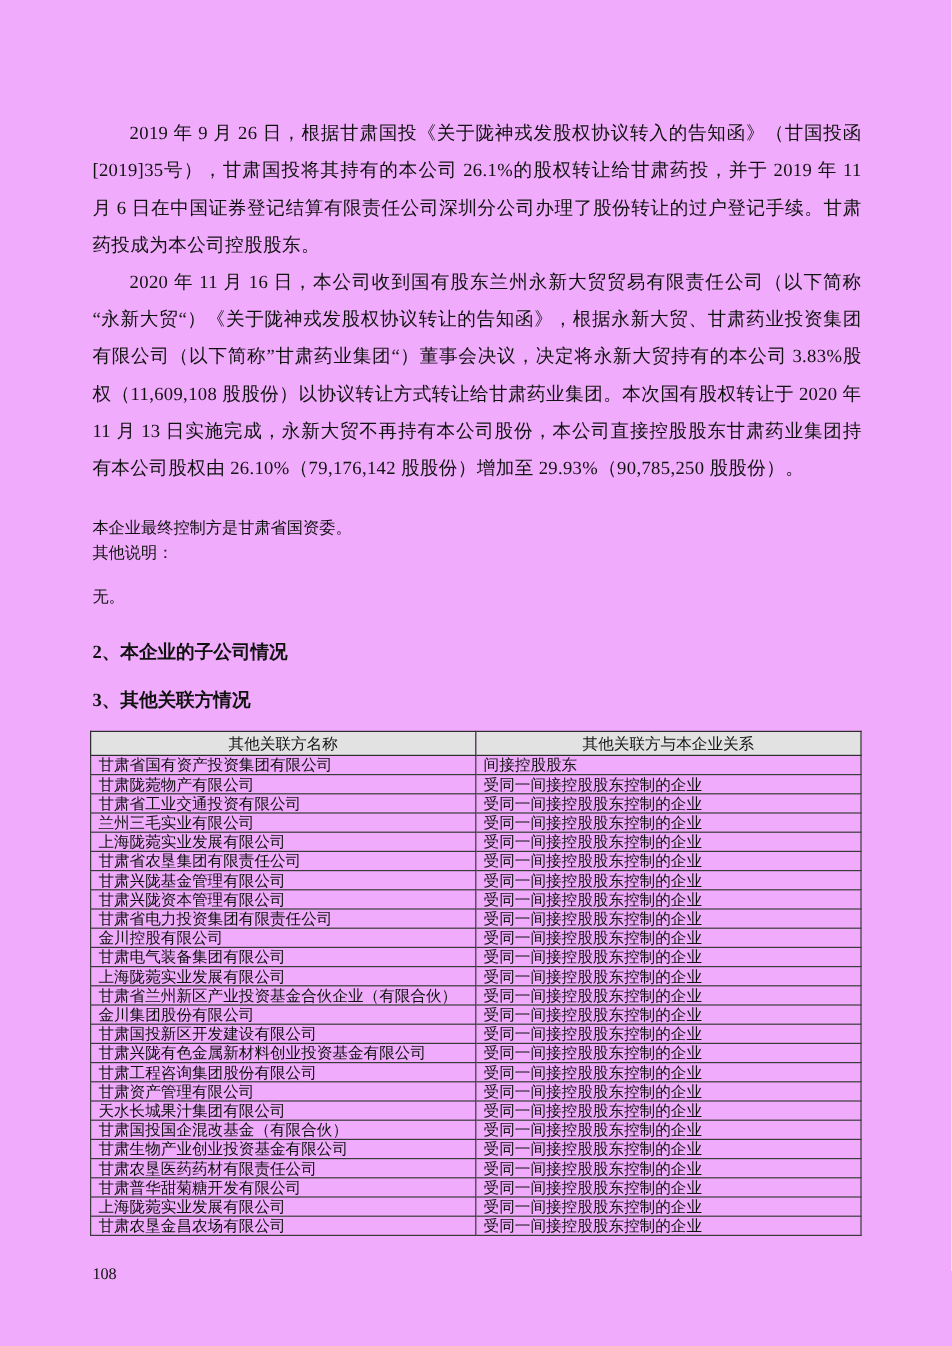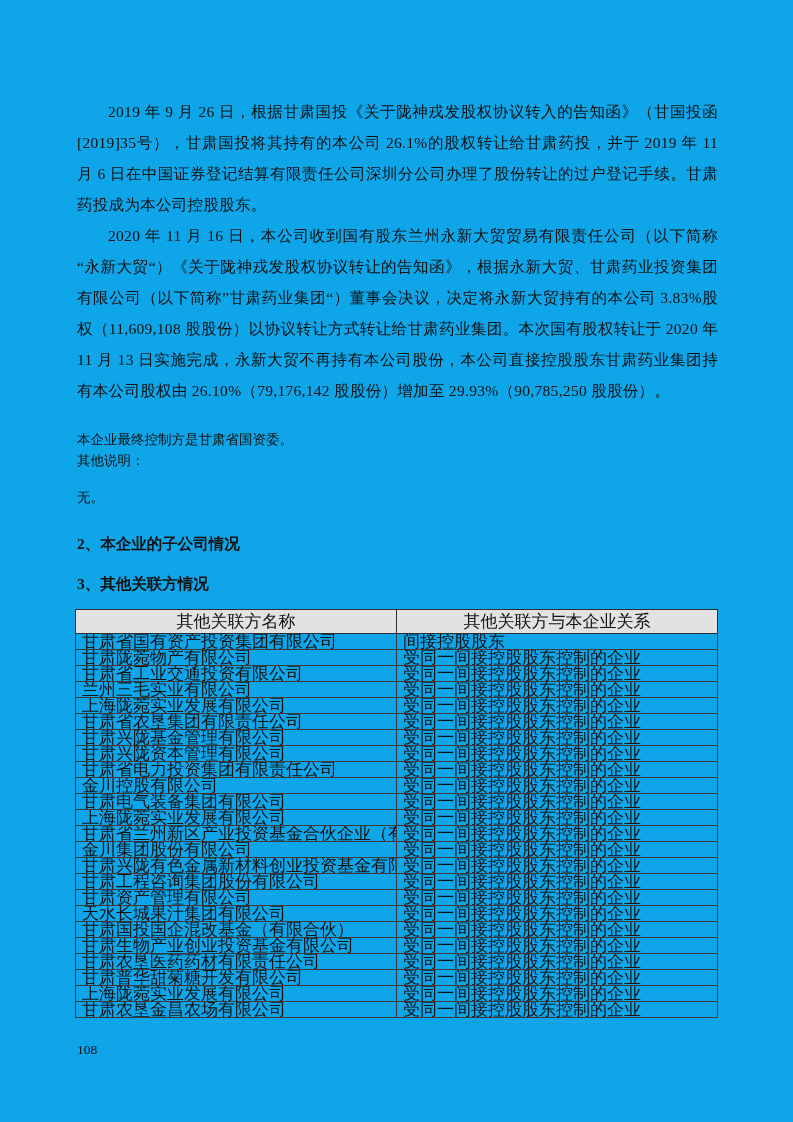--- a/index.html
+++ b/index.html
@@ -1,20 +1,20 @@
 <!DOCTYPE html>
 <html lang="zh"><head>
 <meta charset="utf-8">
 <style>
   html, body { margin: 0; padding: 0; background: #ffffff; }
   .page {
     position: relative;
     width: 793px;
     height: 1122px;
-    background: #0ea5e9;
+    background: #f0abfc;
     color: #111;
     font-family: "Liberation Serif", "DejaVu Serif", serif;
     overflow: hidden;
     margin: 0 auto;
   }
   .content {
     position: absolute;
     left: 77px;
     top: 0;
     width: 641px;
@@ -51,21 +51,21 @@
     font-size: 13.5px;
     line-height: 19px;
   }
   .heading-3 { margin-top: 18px; }
   table.related-parties {
     margin-top: 14px;
     margin-left: -2px;
     width: 643px;
     border-collapse: collapse;
     table-layout: fixed;
-    font-size: 17px;
+    font-size: 13px;
     border: 1.5px solid #2e2e2e;
   }
   table.related-parties th {
     background: #e2e2e2;
     font-weight: normal;
     text-align: center;
     height: 19px;
     padding: 0 4px;
     border: 1px solid #2e2e2e;
     border-bottom-width: 1.5px;
@@ -169,20 +169,24 @@
           </tr>
           <tr>
             <td>甘肃省兰州新区产业投资基金合伙企业（有限合伙）</td>
             <td>受同一间接控股股东控制的企业</td>
           </tr>
           <tr>
             <td>金川集团股份有限公司</td>
             <td>受同一间接控股股东控制的企业</td>
           </tr>
           <tr>
+            <td>甘肃国投新区开发建设有限公司</td>
+            <td>受同一间接控股股东控制的企业</td>
+          </tr>
+          <tr>
             <td>甘肃兴陇有色金属新材料创业投资基金有限公司</td>
             <td>受同一间接控股股东控制的企业</td>
           </tr>
           <tr>
             <td>甘肃工程咨询集团股份有限公司</td>
             <td>受同一间接控股股东控制的企业</td>
           </tr>
           <tr>
             <td>甘肃资产管理有限公司</td>
             <td>受同一间接控股股东控制的企业</td>

